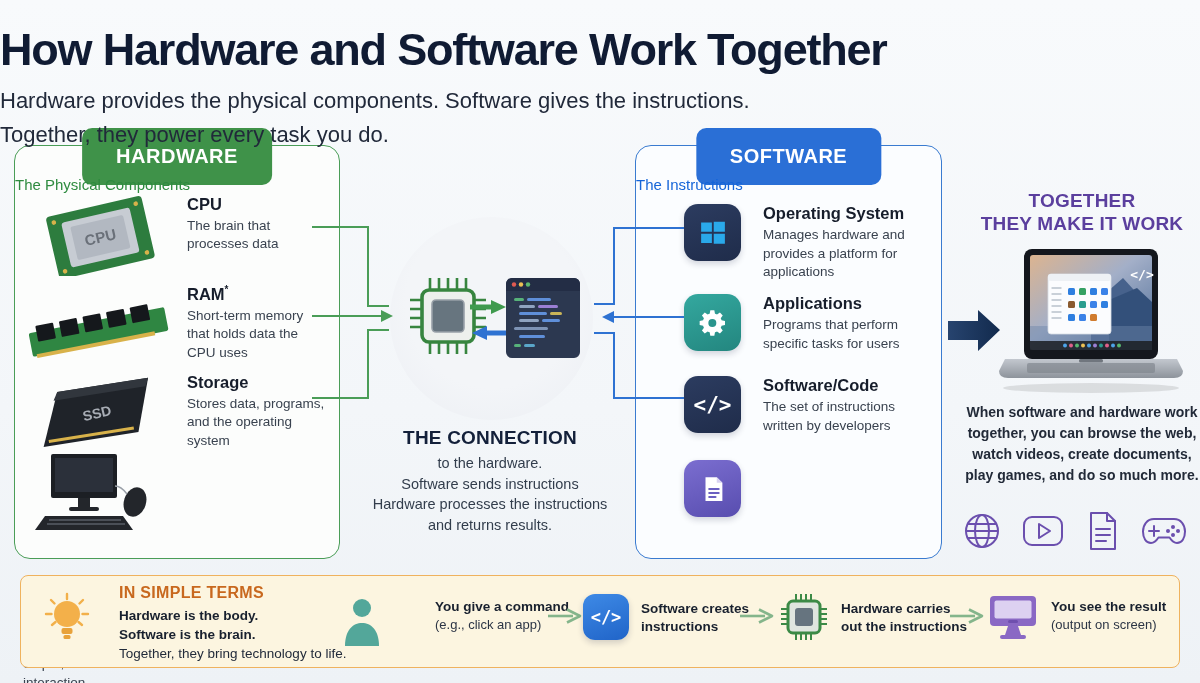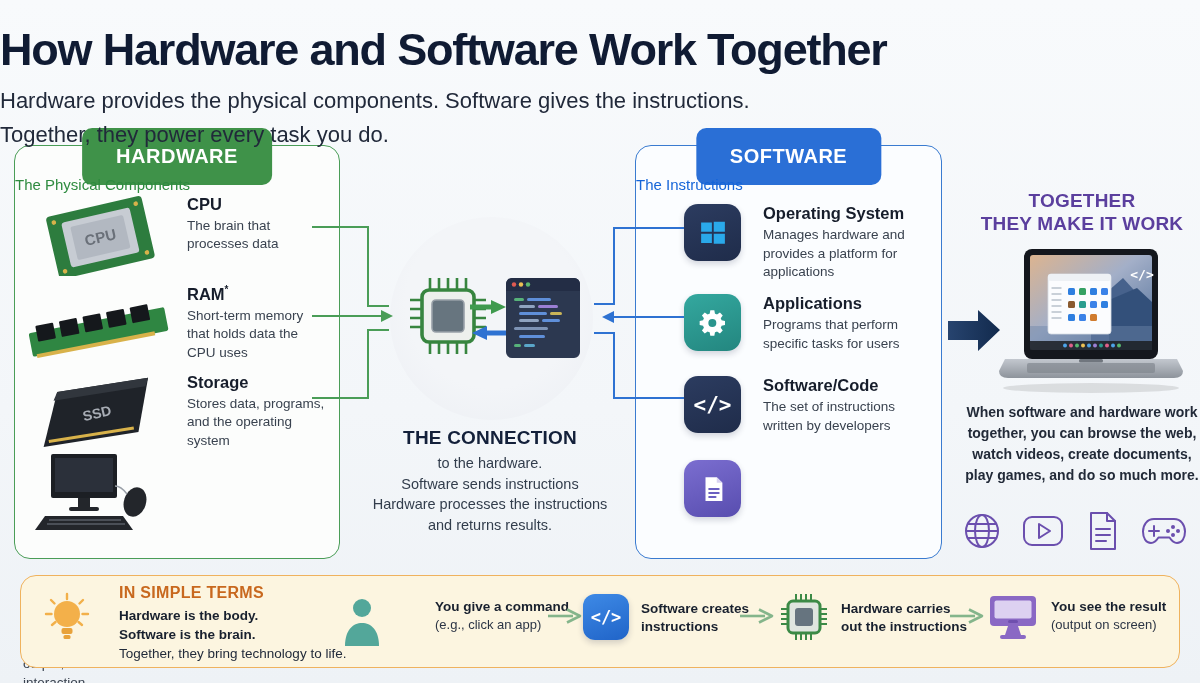--- a/index.html
+++ b/index.html
@@ -46,21 +46,21 @@
   .conn-lines{position:absolute;left:344px;top:453px;width:292px;text-align:center;z-index:4;
     font-size:14.5px;line-height:1.42;color:#323d4c;}
   
   .tg-title{position:absolute;left:962px;top:190px;width:240px;text-align:center;z-index:4;
     font-size:19px;font-weight:800;color:#5b3f9e;line-height:1.2;letter-spacing:.2px;}
   .tg-par{position:absolute;left:960px;top:402px;width:244px;text-align:center;z-index:4;
     font-size:14px;font-weight:700;line-height:1.5;color:#222a38;}
   .tg-icons{position:absolute;left:960px;top:510px;width:228px;display:flex;justify-content:space-between;z-index:4;}
   
   .bar{position:absolute;left:20px;top:575px;width:1160px;height:93px;background:#fcf5e0;
-    border:1.5px solid #efb25e;border-radius:16px;z-index:2;box-sizing:border-box;}
+    border:1.5px solid #efb25e;border-radius:8px;z-index:2;box-sizing:border-box;}
   .bar .abs{position:absolute;}
   .st-badge{font-size:16px;font-weight:800;color:#c8681e;letter-spacing:.3px;}
   .st-lines div{font-size:13.5px;line-height:1.42;color:#222b3a;}
   .st-lines .b{font-weight:700;color:#18202e;}
   .step-title{font-size:13.5px;font-weight:700;color:#18202e;line-height:1.3;}
   .step-sub{font-size:13px;color:#2c3545;margin-top:1px;}
   svg{display:block;}
   .overlay{position:absolute;left:0;top:0;z-index:3;pointer-events:none;}
 </style>
 </head>

